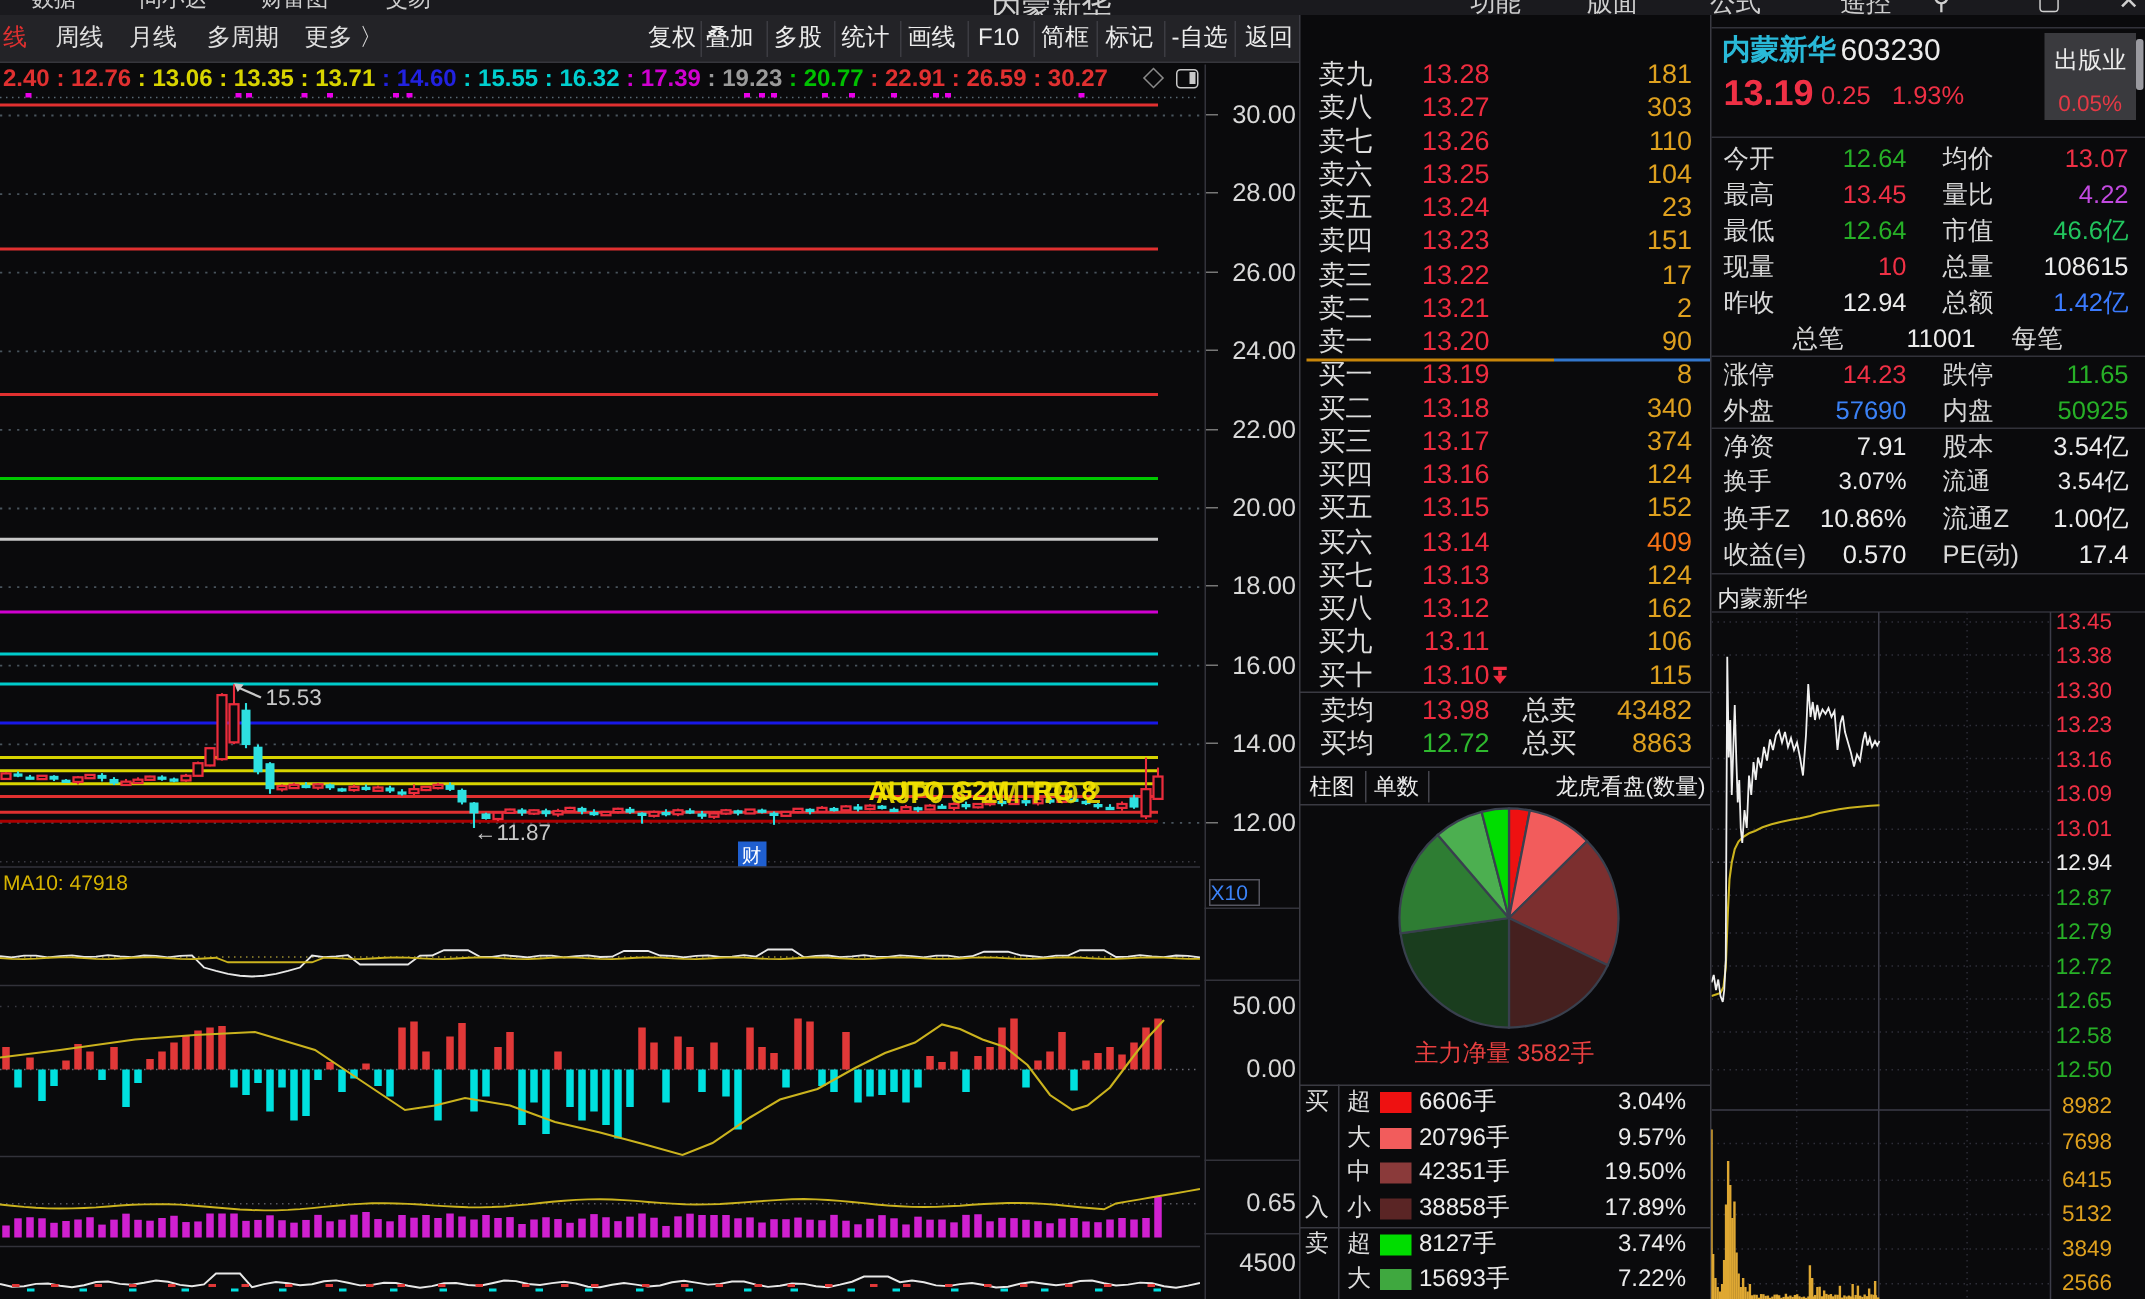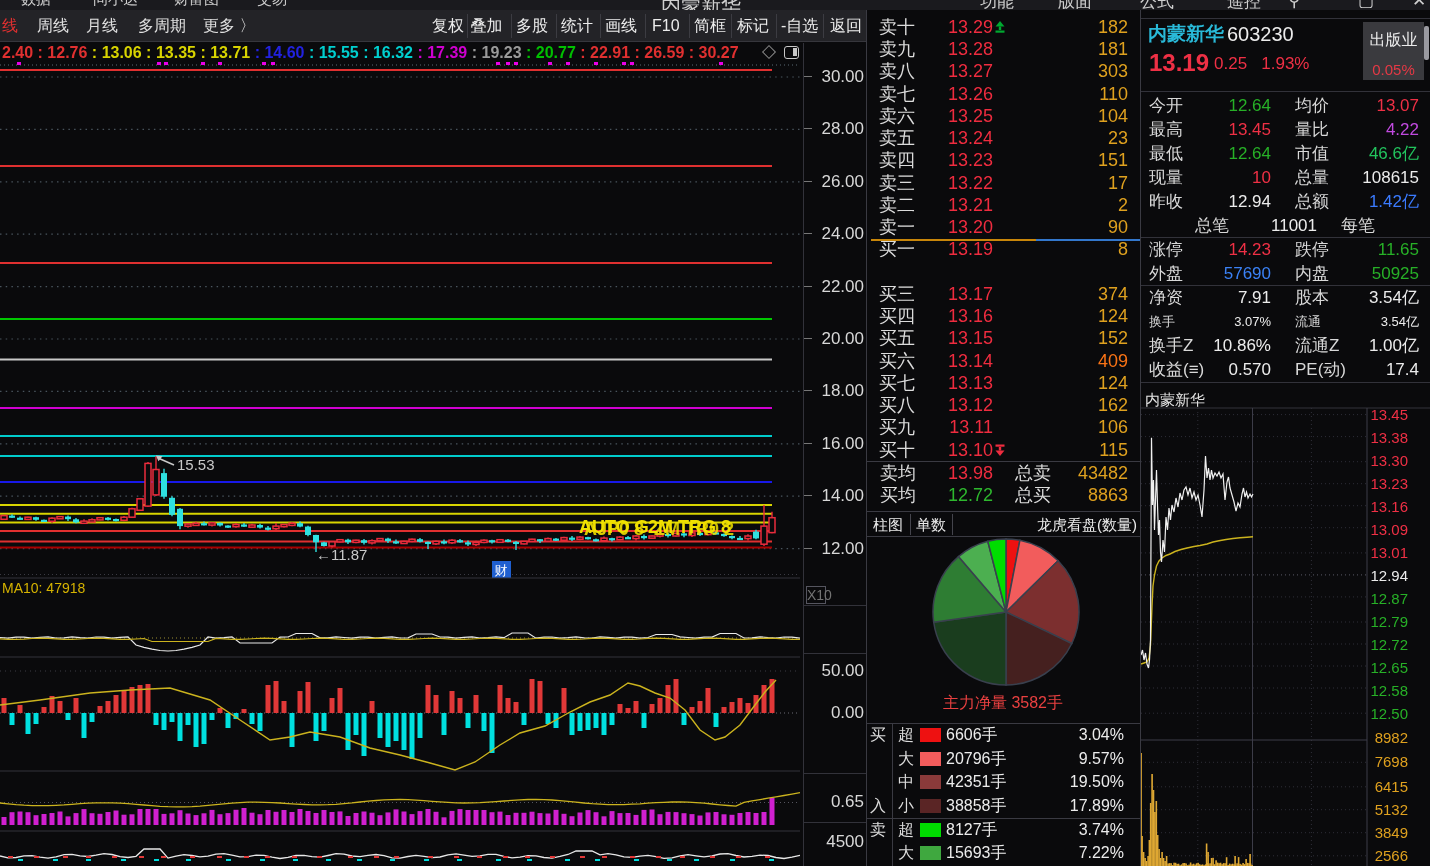--- a/index.html
+++ b/index.html
@@ -589,48 +589,38 @@
       <div class="r">16.00</div>
     </div>
     <div class="abs" style="left:804px;top:495px;width:8px;height:1px;background:#777"></div>
     <div class="abs" style="left:806px;top:486px;width:58px;height:20px;color:#d8d8d8;font-size:17px;line-height:20px">
       <div class="r">14.00</div>
     </div>
     <div class="abs" style="left:804px;top:548px;width:8px;height:1px;background:#777"></div>
     <div class="abs" style="left:806px;top:539px;width:58px;height:20px;color:#d8d8d8;font-size:17px;line-height:20px">
       <div class="r">12.00</div>
     </div>
-    <div class="abs" style="left:806px;top:586px;width:20px;height:18px;border:1px solid #55555f;color:#737373;font-size:14px;line-height:17px;text-align:right">X10</div>
+    <div class="abs" style="left:806px;top:586px;width:34px;height:18px;border:1px solid #55555f;color:#3b82f6;font-size:14px;line-height:17px;text-align:left">X10</div>
     <div class="abs" style="left:806px;top:661px;width:58px;height:20px;color:#d8d8d8;font-size:17px;line-height:20px">
       <div class="r">50.00</div>
     </div>
     <div class="abs" style="left:806px;top:702.5px;width:58px;height:20px;color:#d8d8d8;font-size:17px;line-height:20px">
       <div class="r">0.00</div>
     </div>
     <div class="abs" style="left:806px;top:792px;width:58px;height:20px;color:#d8d8d8;font-size:17px;line-height:20px">
       <div class="r">0.65</div>
     </div>
     <div class="abs" style="left:806px;top:832px;width:58px;height:20px;color:#d8d8d8;font-size:17px;line-height:20px">
       <div class="r">4500</div>
     </div>
     <div class="abs" style="left:803px;top:605px;width:63px;height:1px;background:#32323a"></div>
     <div class="abs" style="left:803px;top:653px;width:63px;height:1px;background:#32323a"></div>
     <div class="abs" style="left:803px;top:772.5px;width:63px;height:1px;background:#32323a"></div>
     <div class="abs" style="left:803px;top:822px;width:63px;height:1px;background:#32323a"></div>
     <div class="abs" style="left:2px;top:580px;width:200px;height:16px;color:#d6b300;font-size:14px;line-height:16px">MA10: 47918</div>
-    <div class="abs" style="left:866px;top:16px;width:274px;height:22px;font-size:18px;line-height:22px">
-      <span style="position:absolute;left:13px;color:#dcdcdc">卖十</span>
-      <span style="position:absolute;left:60px;width:67px;color:#ef2c3f" class="r">13.29</span>
-      <svg style="position:absolute;left:129px;top:5px" width="10" height="12">
-        <path d="M5 0 L9.5 5.5 L0.5 5.5 Z" fill="#00a830"></path>
-        <rect x="3.8" y="5.5" width="2.4" height="3.5" fill="#00a830"></rect>
-        <rect x="0.5" y="9.5" width="9" height="2.2" fill="#00a830"></rect>
-      </svg>
-      <span style="position:absolute;left:162px;width:100px;color:#dfa11f" class="r">182</span>
-    </div>
     <div class="abs" style="left:866px;top:38px;width:274px;height:22px;font-size:18px;line-height:22px">
       <span style="position:absolute;left:13px;color:#dcdcdc">卖九</span>
       <span style="position:absolute;left:60px;width:67px;color:#ef2c3f" class="r">13.28</span>
       <span style="position:absolute;left:162px;width:100px;color:#dfa11f" class="r">181</span>
     </div>
     <div class="abs" style="left:866px;top:60px;width:274px;height:22px;font-size:18px;line-height:22px">
       <span style="position:absolute;left:13px;color:#dcdcdc">卖八</span>
       <span style="position:absolute;left:60px;width:67px;color:#ef2c3f" class="r">13.27</span>
       <span style="position:absolute;left:162px;width:100px;color:#dfa11f" class="r">303</span>
     </div>
@@ -668,20 +658,25 @@
       <span style="position:absolute;left:13px;color:#dcdcdc">卖一</span>
       <span style="position:absolute;left:60px;width:67px;color:#ef2c3f" class="r">13.20</span>
       <span style="position:absolute;left:162px;width:100px;color:#dfa11f" class="r">90</span>
     </div>
     <div class="abs" style="left:871px;top:239px;width:165px;height:2px;background:#c8860a"></div>
     <div class="abs" style="left:1036px;top:239px;width:104px;height:2px;background:#3377cc"></div>
     <div class="abs" style="left:866px;top:238px;width:274px;height:22px;font-size:18px;line-height:22px">
       <span style="position:absolute;left:13px;color:#dcdcdc">买一</span>
       <span style="position:absolute;left:60px;width:67px;color:#ef2c3f" class="r">13.19</span>
       <span style="position:absolute;left:162px;width:100px;color:#dfa11f" class="r">8</span>
+    </div>
+    <div class="abs" style="left:866px;top:261px;width:274px;height:22px;font-size:18px;line-height:22px">
+      <span style="position:absolute;left:13px;color:#dcdcdc">买二</span>
+      <span style="position:absolute;left:60px;width:67px;color:#ef2c3f" class="r">13.18</span>
+      <span style="position:absolute;left:162px;width:100px;color:#dfa11f" class="r">340</span>
     </div>
     <div class="abs" style="left:866px;top:283px;width:274px;height:22px;font-size:18px;line-height:22px">
       <span style="position:absolute;left:13px;color:#dcdcdc">买三</span>
       <span style="position:absolute;left:60px;width:67px;color:#ef2c3f" class="r">13.17</span>
       <span style="position:absolute;left:162px;width:100px;color:#dfa11f" class="r">374</span>
     </div>
     <div class="abs" style="left:866px;top:305px;width:274px;height:22px;font-size:18px;line-height:22px">
       <span style="position:absolute;left:13px;color:#dcdcdc">买四</span>
       <span style="position:absolute;left:60px;width:67px;color:#ef2c3f" class="r">13.16</span>
       <span style="position:absolute;left:162px;width:100px;color:#dfa11f" class="r">124</span>
@@ -853,21 +848,21 @@
       <span style="position:absolute;left:50px;width:80px;color:#3b82f6" class="r">57690</span>
       <span style="position:absolute;left:154px;color:#d8d8d8">内盘</span>
       <span style="position:absolute;left:195px;width:83px;color:#27b027" class="r">50925</span>
     </div>
     <div class="abs" style="left:1141px;top:288px;width:289px;height:20px;font-size:17px;line-height:20px">
       <span style="position:absolute;left:8px;color:#d8d8d8">净资</span>
       <span style="position:absolute;left:50px;width:80px;color:#ececec" class="r">7.91</span>
       <span style="position:absolute;left:154px;color:#d8d8d8">股本</span>
       <span style="position:absolute;left:195px;width:83px;color:#ececec" class="r">3.54亿</span>
     </div>
-    <div class="abs" style="left:1141px;top:312px;width:289px;height:20px;font-size:13px;line-height:20px">
+    <div class="abs" style="left:1141px;top:312px;width:289px;height:20px;font-size:16px;line-height:20px">
       <span style="position:absolute;left:8px;color:#d8d8d8">换手</span>
       <span style="position:absolute;left:50px;width:80px;color:#ececec" class="r">3.07%</span>
       <span style="position:absolute;left:154px;color:#d8d8d8">流通</span>
       <span style="position:absolute;left:195px;width:83px;color:#ececec" class="r">3.54亿</span>
     </div>
     <div class="abs" style="left:1141px;top:336px;width:289px;height:20px;font-size:17px;line-height:20px">
       <span style="position:absolute;left:8px;color:#d8d8d8">换手Z</span>
       <span style="position:absolute;left:50px;width:80px;color:#ececec" class="r">10.86%</span>
       <span style="position:absolute;left:154px;color:#d8d8d8">流通Z</span>
       <span style="position:absolute;left:195px;width:83px;color:#ececec" class="r">1.00亿</span>

